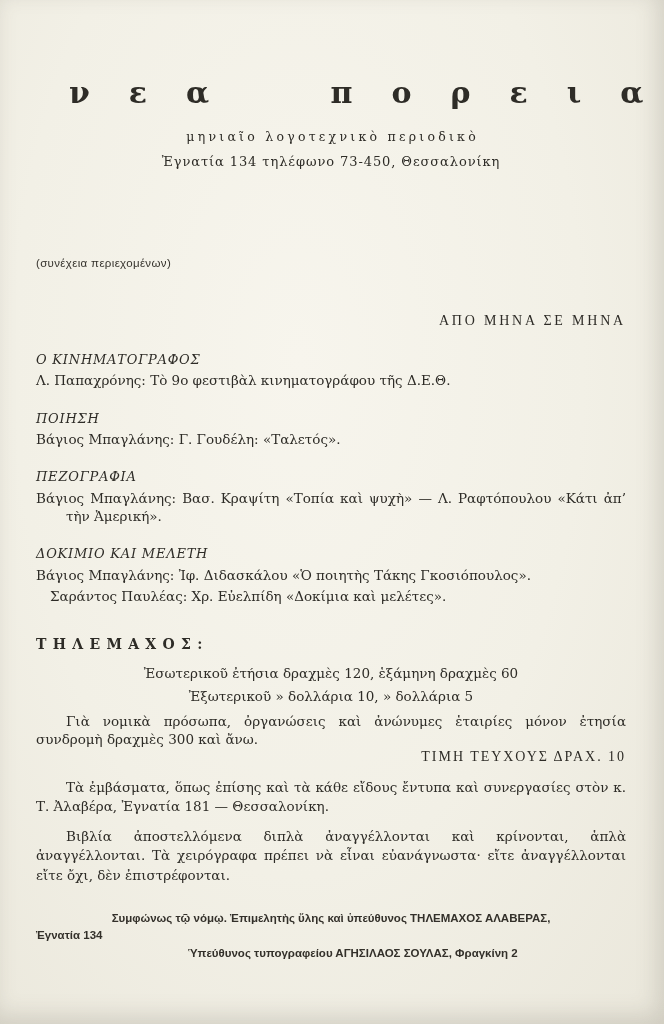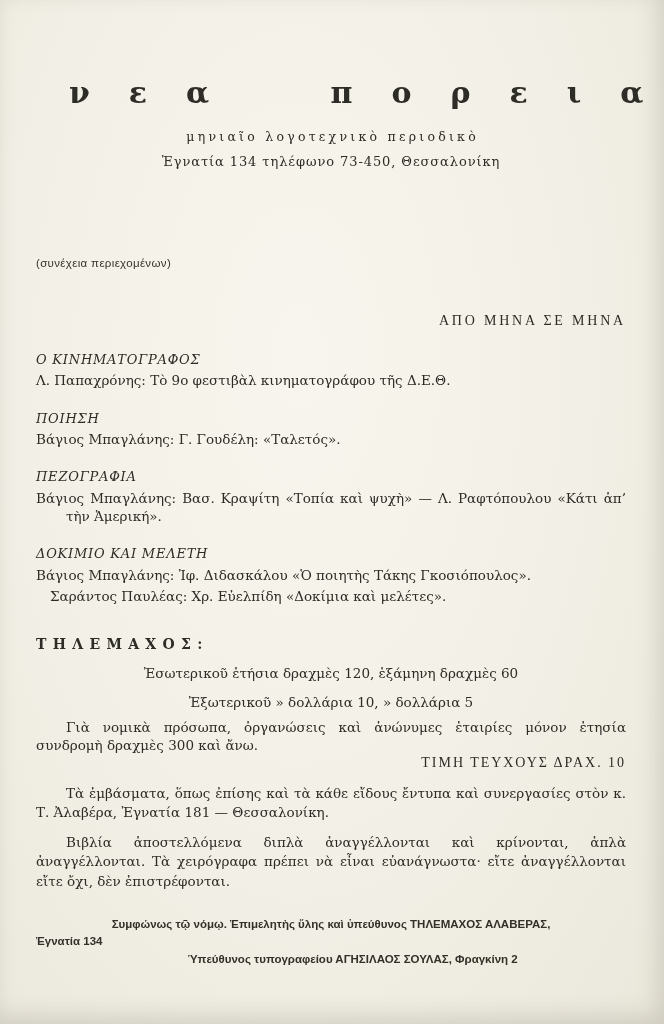--- a/index.html
+++ b/index.html
@@ -40,21 +40,21 @@
   .sec-head{
     font-style:italic; font-size:13px; letter-spacing:.06em; margin-top:20px;
   }
   .entry{ margin-top:3px; text-align:justify; }
   .hang{ padding-left:30px; text-indent:-30px; }   
   .indent-first{ text-indent:14px; }
 
   .subs-head{
     margin-top:30px; font-weight:bold; font-size:14px; letter-spacing:.45em;
   }
-  .subs-line{ text-align:center; margin-top:11px; }
+  .subs-line{ text-align:center; margin-top:5px; }
   .subs-line.first{ margin-top:10px; }
   .subs-para{ margin-top:6px; text-align:justify; text-indent:30px; }
 
   .price-head{ letter-spacing:.14em; }
 
   .notice{ margin-top:11px; text-align:justify; text-indent:30px; line-height:1.42; }
 
   .footer{
     margin-top:26px;
     font-family:"Liberation Sans", sans-serif; font-weight:bold;

